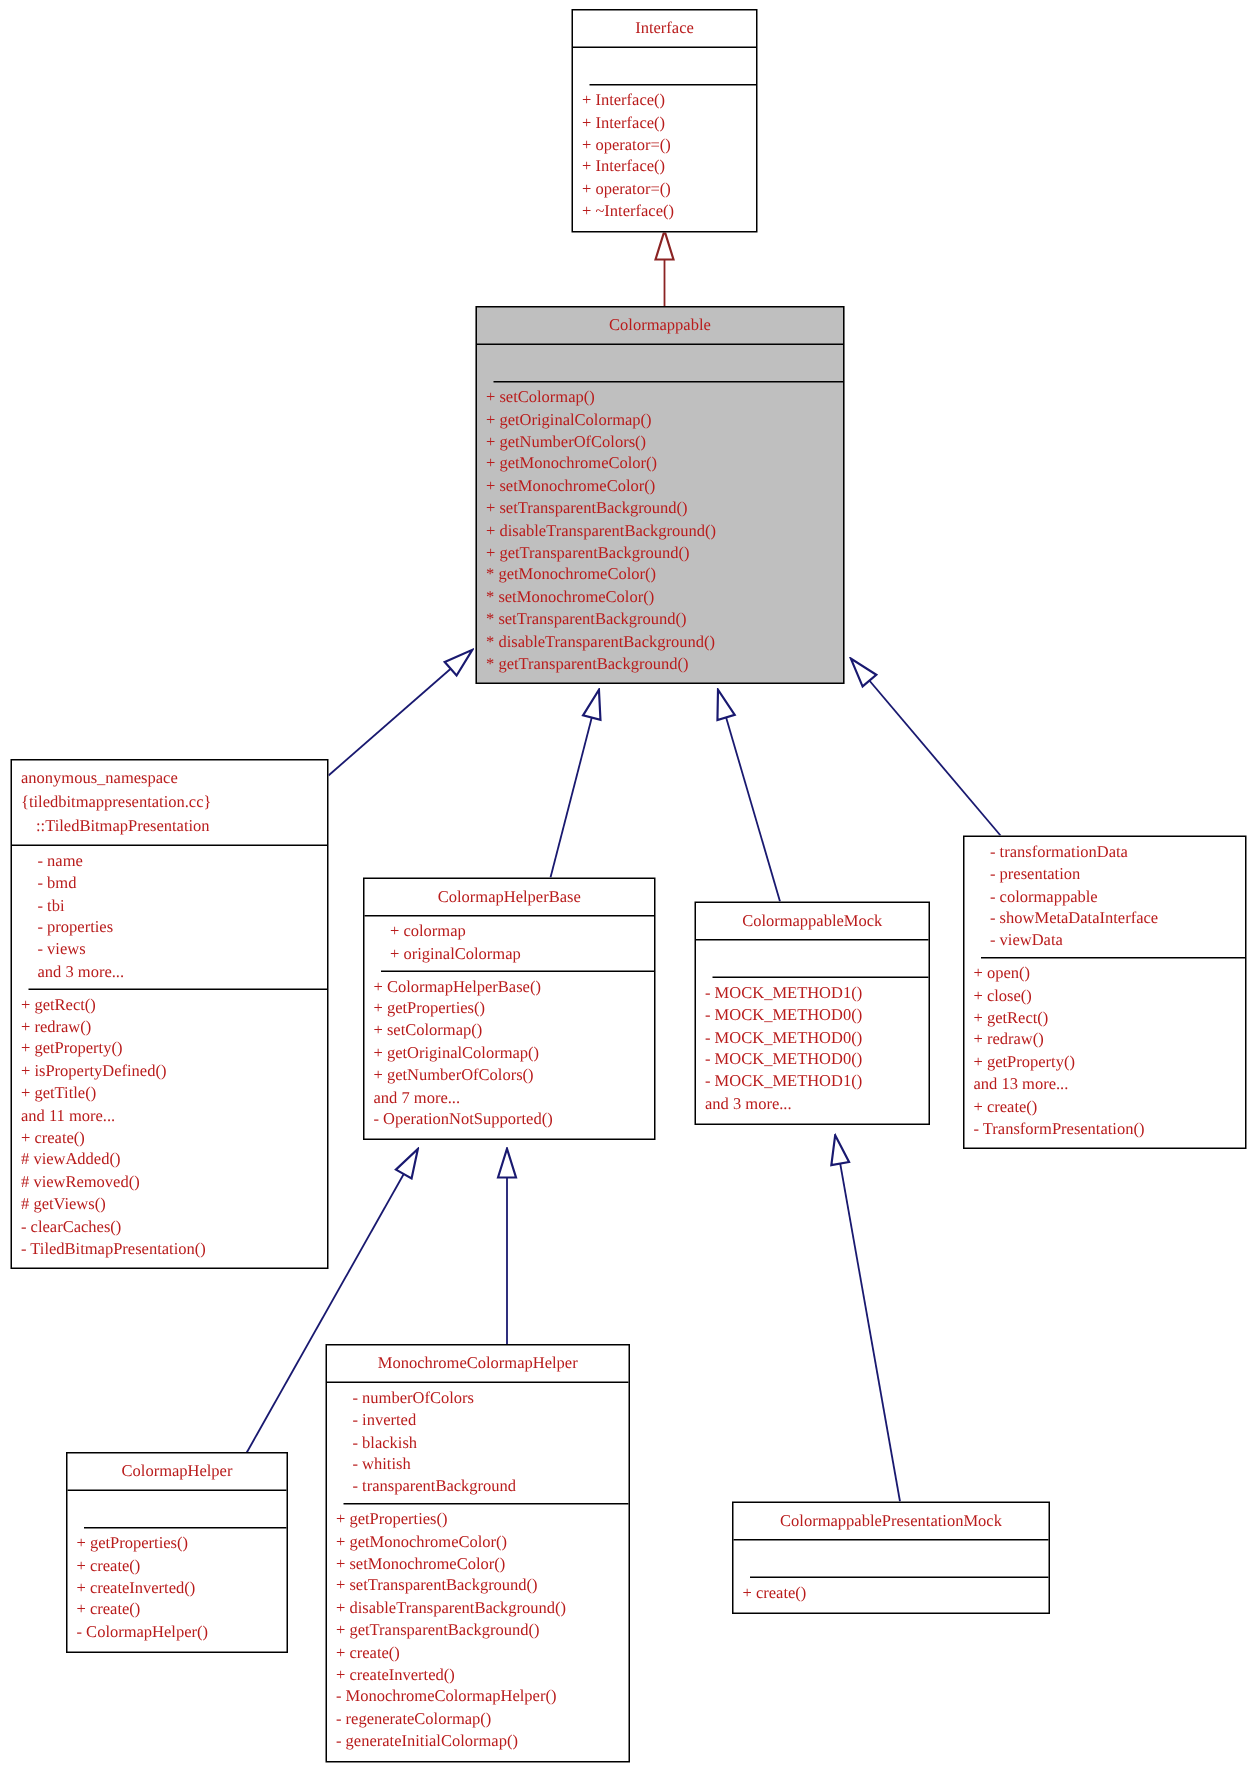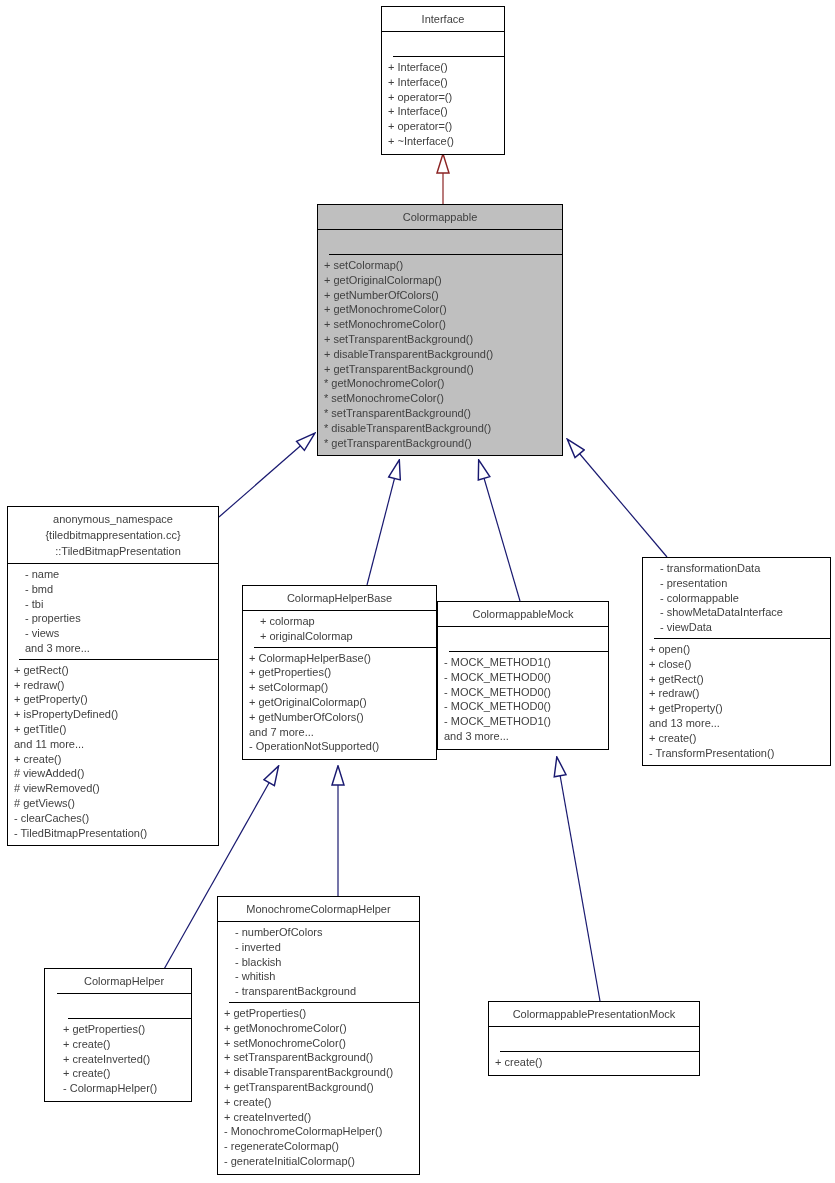--- a/index.html
+++ b/index.html
@@ -1,22 +1,22 @@
 <!DOCTYPE html>
 <html><head>
 <meta charset="utf-8">
 <style>
   html, body { margin: 0; padding: 0; background: #ffffff; }
   .canvas {
     position: relative;
     width: 835px;
     height: 1183px;
     background: #ffffff;
-    font-family: Liberation Sans, sans-serif;
-    color: #404040;
+    font-family: Liberation Serif, serif;
+    color: #b91c1c;
     overflow: hidden;
   }
   svg.edges {
     position: absolute;
     left: 0; top: 0;
     width: 835px; height: 1183px;
     pointer-events: none;
   }
   .uml-box {
     position: absolute;
@@ -27,21 +27,21 @@
   }
   .uml-box.highlight { background: #bfbfbf; }
   .uml-title {
     text-align: center;
     padding: 4px 6px;
     line-height: 16px;
     border-bottom: 1px solid #000000;
     white-space: nowrap;
   }
   .uml-title.multiline { text-align: left; white-space: normal; }
-  .uml-title.multiline .tline { white-space: nowrap; text-align: center; }
+  .uml-title.multiline .tline { white-space: nowrap; }
   .uml-title.multiline .tline.indent { padding-left: 10px; }
   .uml-attrs {
     padding: 3px 6px;
     min-height: 18px;
     border-bottom: 1px solid #000000;
     margin-left: 11px;
   }
   .uml-methods { padding: 3px 6px 5px 6px; }
   .member {
     line-height: 14.8px;
@@ -145,21 +145,21 @@
         <div class="member">+ ColormapHelperBase()</div>
         <div class="member">+ getProperties()</div>
         <div class="member">+ setColormap()</div>
         <div class="member">+ getOriginalColormap()</div>
         <div class="member">+ getNumberOfColors()</div>
         <div class="member">and 7 more...</div>
         <div class="member">- OperationNotSupported()</div>
       </div>
   </div>
 
-  <div class="uml-box" style="left:437px; top:601px; width:172px;">
+  <div class="uml-box" style="left:463px; top:601px; width:157px;">
     <div class="uml-title">ColormappableMock</div>
     <div class="uml-attrs"></div>
     <div class="uml-methods">
         <div class="member">- MOCK_METHOD1()</div>
         <div class="member">- MOCK_METHOD0()</div>
         <div class="member">- MOCK_METHOD0()</div>
         <div class="member">- MOCK_METHOD0()</div>
         <div class="member">- MOCK_METHOD1()</div>
         <div class="member">and 3 more...</div>
       </div>
@@ -178,21 +178,21 @@
         <div class="member">+ close()</div>
         <div class="member">+ getRect()</div>
         <div class="member">+ redraw()</div>
         <div class="member">+ getProperty()</div>
         <div class="member">and 13 more...</div>
         <div class="member">+ create()</div>
         <div class="member">- TransformPresentation()</div>
       </div>
   </div>
 
-  <div class="uml-box" style="left:44px; top:968px; width:148px;padding-left:12px;">
+  <div class="uml-box" style="left:44px; top:968px; width:148px;">
     <div class="uml-title">ColormapHelper</div>
     <div class="uml-attrs"></div>
     <div class="uml-methods">
         <div class="member">+ getProperties()</div>
         <div class="member">+ create()</div>
         <div class="member">+ createInverted()</div>
         <div class="member">+ create()</div>
         <div class="member">- ColormapHelper()</div>
       </div>
   </div>

